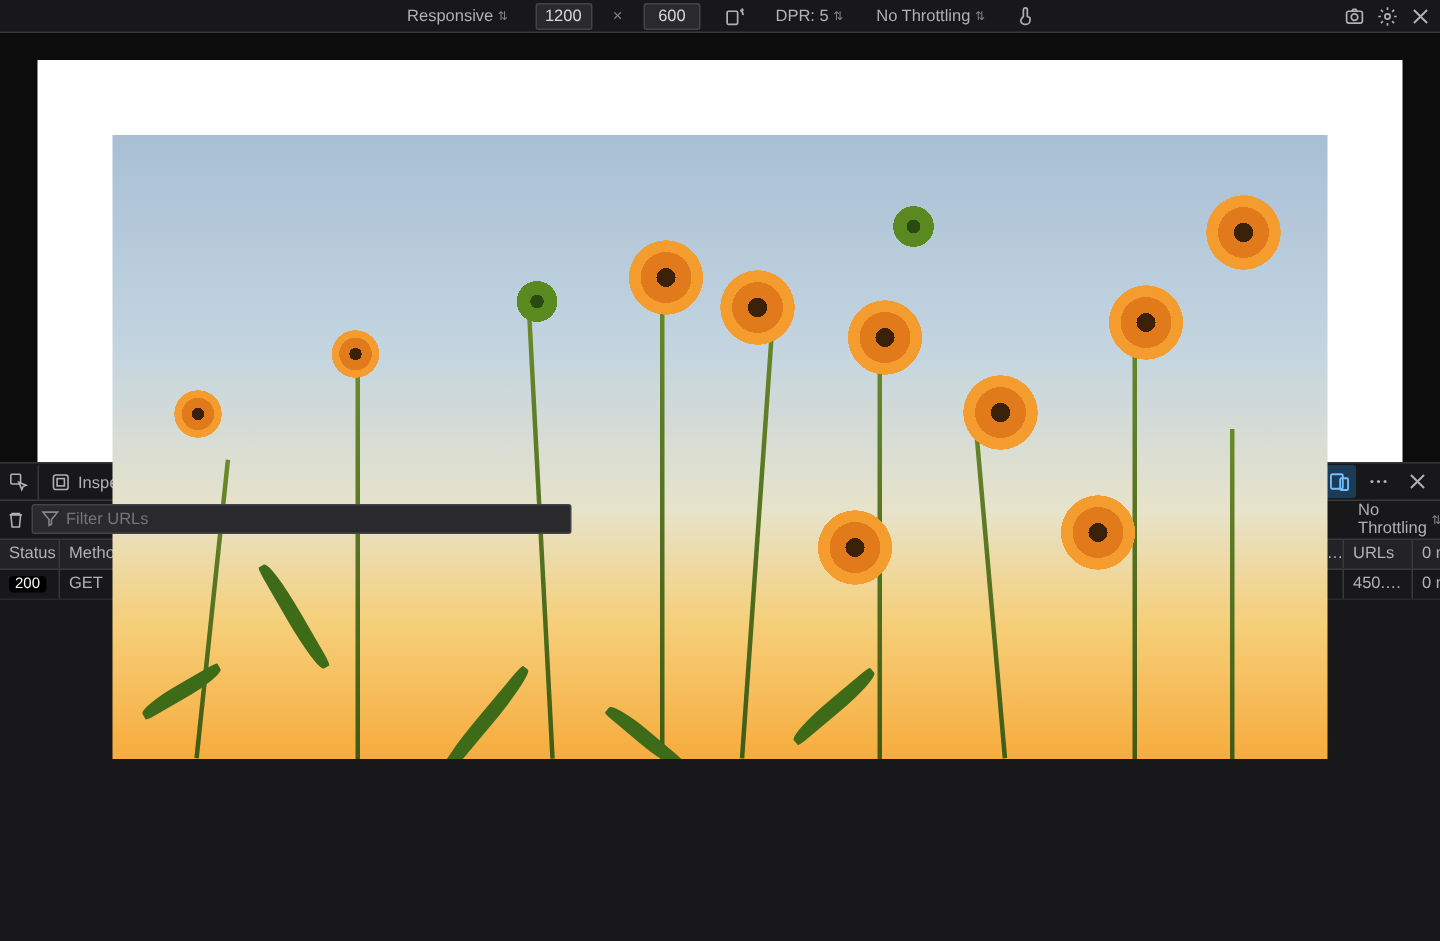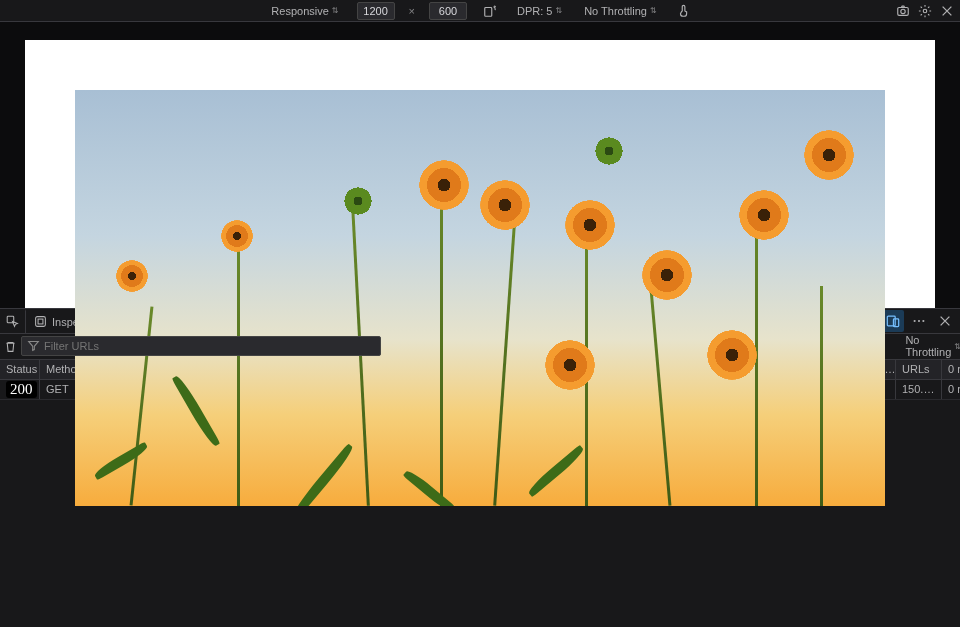--- a/index.html
+++ b/index.html
@@ -47,21 +47,21 @@
   .chk-wrap{ display:inline-flex; align-items:center; gap:4px; margin-left:6px;}
   .chk{ width:12px;height:12px;background:#9059ff;border:1px solid #9059ff;display:inline-flex;align-items:center;justify-content:center;color:#fff;font-size:9px;}
 
   
   .net-table { flex: 1; display: flex; flex-direction: column; background: #232327; min-height:0;}
   .net-head { display:flex; background:#232327; border-bottom:1px solid #38383d; height:20px; align-items:center;}
   .net-head > div, .net-row > div { padding: 0 6px; font-size:11px; white-space: nowrap; overflow:hidden; text-overflow: ellipsis; border-right:1px solid #38383d; height:100%; display:flex; align-items:center;}
   .net-row { display:flex; height:20px; align-items:center; background:#18181a; border-bottom:1px solid #2a2a2e;}
   .net-fill{ flex:1; background:#18181a;}
   .c-status{ width: 40px;} .c-method{width:46px;} .c-domain{width:148px;} .c-file{flex:1;} .c-init{width:140px;} .c-type{width:38px;} .c-transf{width:58px;} .c-size{width:46px;} .c-wf{width:18px;border-right:none!important;}
-  .status-pill{ background:#000000; color:#fff; padding:0 4px; border-radius:3px; font-size:15px;font-family:Liberation Serif, serif;}
+  .status-pill{ background:#000000; color:#fff; padding:0 4px; border-radius:3px; font-size:10px;}
   .lock-ic{ width:10px;height:10px;margin-right:4px; color:#888;}
 </style>
 </head>
 <body>
 <div class="root">
 
 <div class="rdm-toolbar">
   <div class="rdm-center">
     <span class="rdm-select">
       <span>Responsive</span>
@@ -364,21 +364,21 @@
     <div class="c-init">
           <span>imageset</span>
         </div>
     <div class="c-type">
           <span>jpeg</span>
         </div>
     <div class="c-transf">
           <span>cached</span>
         </div>
     <div class="c-size">
-          <span>150.…</span>
+          <span>450.…</span>
         </div>
     <div class="c-wf">
           <span>0 m</span>
         </div>
   </div>
   <div class="net-fill"></div>
 </div>
 
 </div>
 

